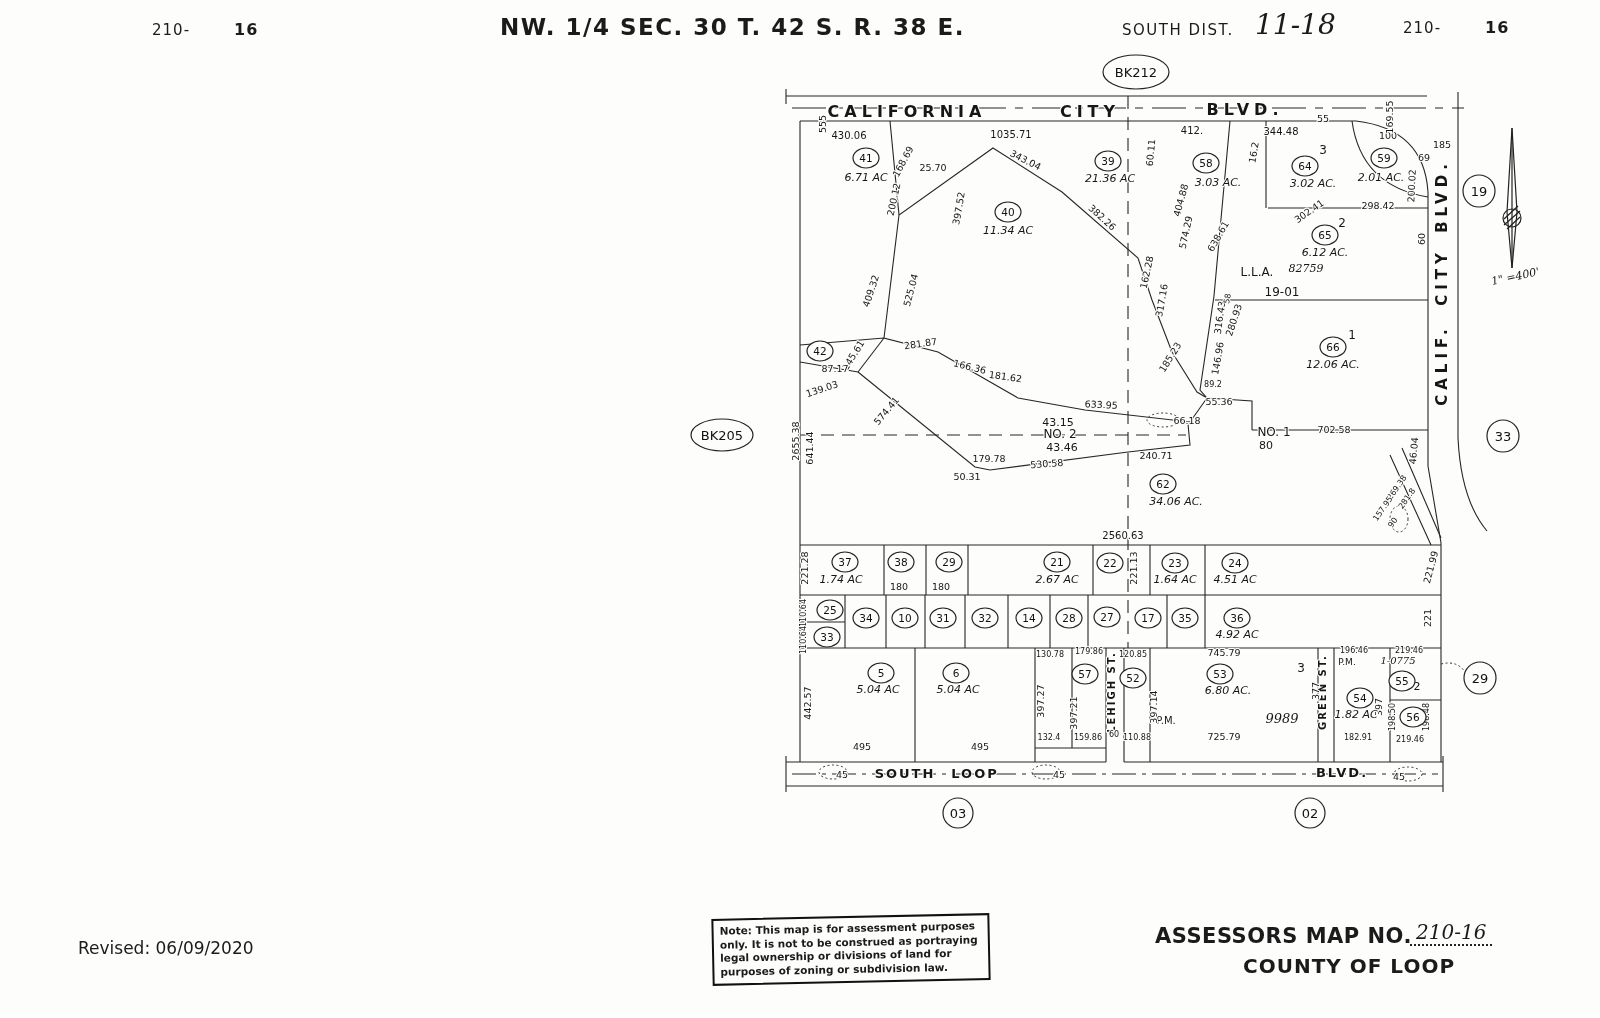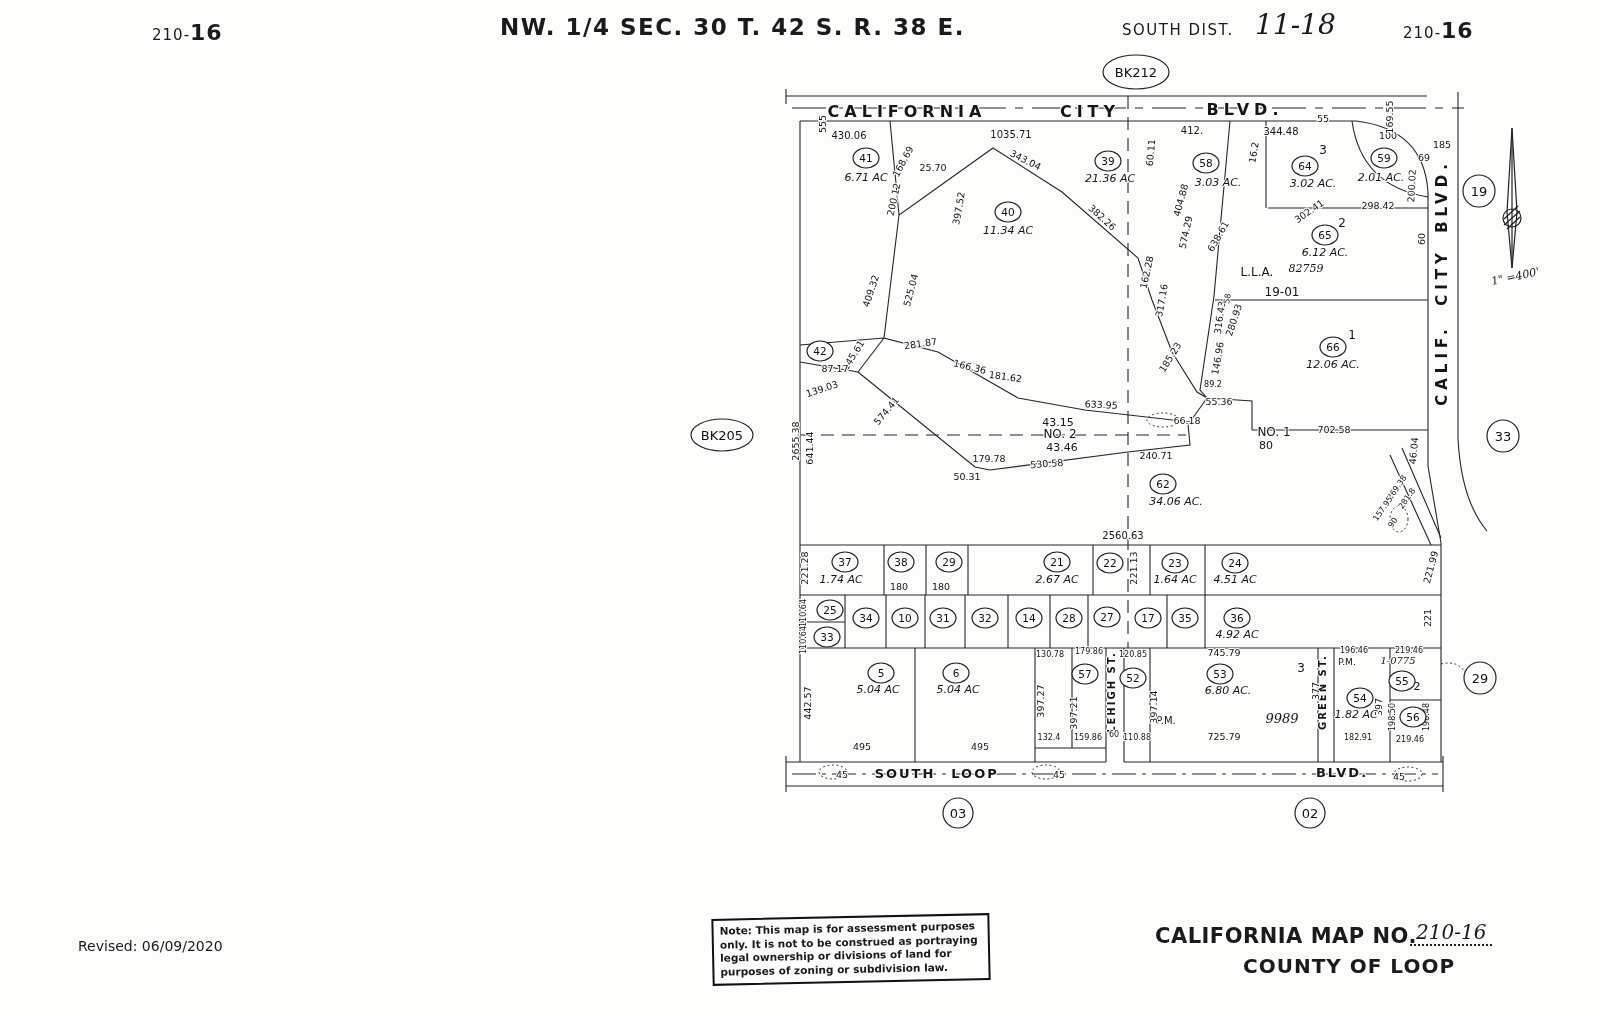--- a/index.html
+++ b/index.html
@@ -1,24 +1,24 @@
 <!DOCTYPE html>
 <html><head>
 <meta charset="utf-8">
 <style>
   html,body{margin:0;padding:0;}
   body{width:1600px;height:1018px;background:#fdfdfc;position:relative;
        font-family:"DejaVu Sans",sans-serif;color:#1b1b1b;overflow:hidden;}
   .abs{position:absolute;white-space:nowrap;}
   .sheet{font-size:15px;letter-spacing:1px;}
-  .sheet b{font-size:22px;}
+  .sheet b{font-size:16px;margin-left:44px;}
   .title{font-size:23px;font-weight:bold;letter-spacing:1.5px;}
   .school-label{font-size:15px;letter-spacing:1.5px;}
   .hand2{font-family:"DejaVu Serif",serif;font-style:italic;font-size:28px;}
-  .revised{font-size:14px;text-align:right;}
+  .revised{font-size:17px;text-align:right;}
   .notebox{left:712px;top:916px;width:262px;border:2px solid #111;padding:4px 6px;
            transform:rotate(-1.2deg);font-size:10.5px;font-weight:bold;line-height:1.3;}
   .am-label{font-size:21px;font-weight:bold;letter-spacing:.5px;}
   .am-value{font-family:"DejaVu Serif",serif;font-style:italic;font-size:20px;
             border-bottom:2px dotted #222;padding:0 6px;}
   .county{font-size:20px;font-weight:bold;letter-spacing:1px;}
   svg{position:absolute;left:0;top:0;}
   svg text{font-family:"DejaVu Sans",sans-serif;fill:#161616;}
   .lbl{paint-order:stroke;stroke:#fdfdfc;stroke-width:2.2px;stroke-linejoin:round;}
   .street{letter-spacing:5px;font-weight:bold;}
@@ -327,15 +327,15 @@
 
 <div class="abs revised" style="left:78px;top:938px">Revised:  06/09/2020</div>
 
 <div class="abs notebox">
   <div>Note: This map is for assessment purposes</div>
   <div>only. It is not to be construed as portraying</div>
   <div>legal ownership or divisions of land for</div>
   <div>purposes of zoning or subdivision law.</div>
 </div>
 
-<div class="abs am-label" style="left:1155px;top:924px">CALIFORNIA MAP NO.</div>
+<div class="abs am-label" style="left:1155px;top:924px">ASSESSORS MAP NO.</div>
 <div class="abs am-value" style="left:1410px;top:920px">210-16</div>
 <div class="abs county" style="left:1243px;top:954px">COUNTY OF LOOP</div>
 
 </body></html>

